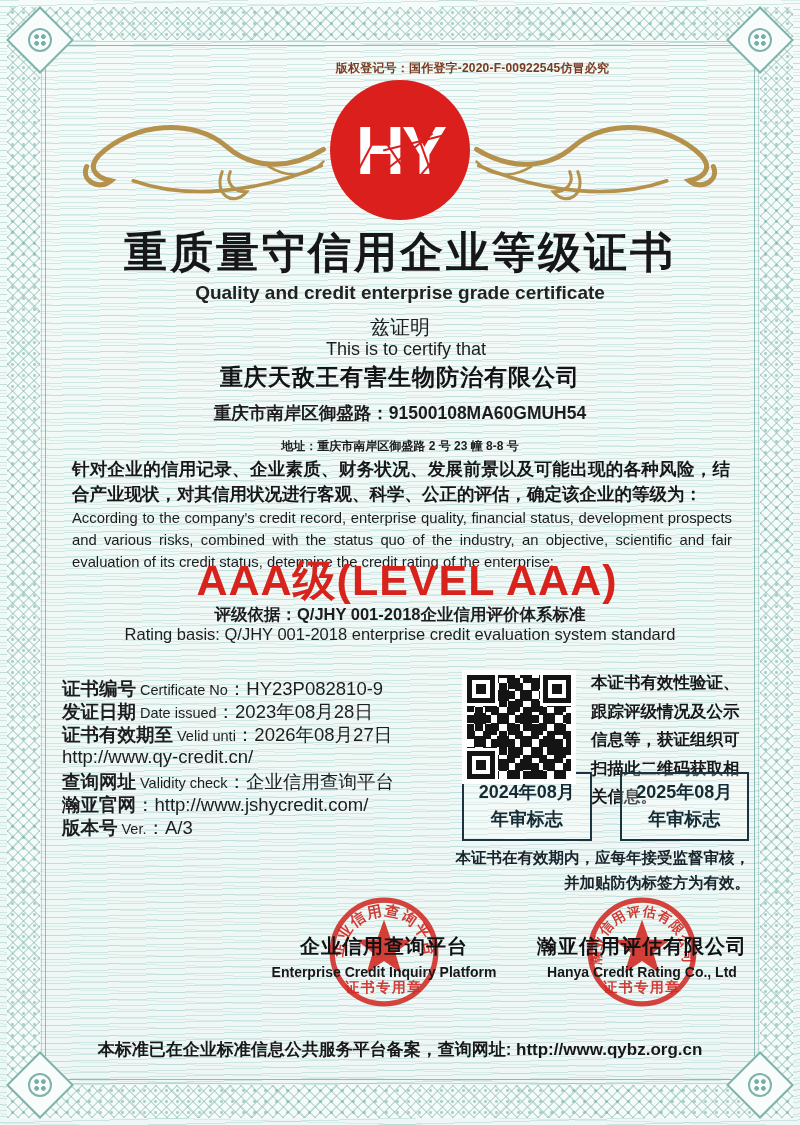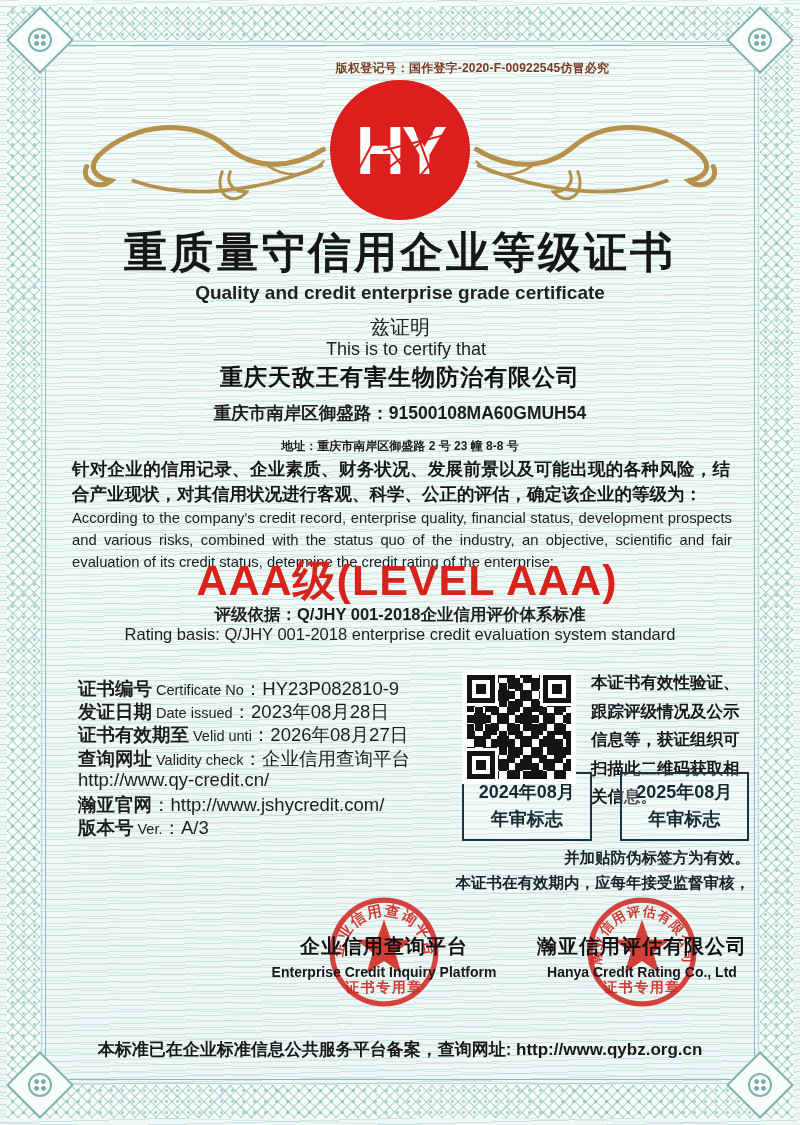--- a/index.html
+++ b/index.html
@@ -59,21 +59,21 @@
   
   .body-cn{position:absolute;top:458px;left:72px;width:658px;font-size:17.5px;font-weight:600;
     line-height:1.42;text-align:justify;color:#17171a;font-family:Liberation Mono, monospace;}
   .body-en{position:absolute;top:508px;left:72px;width:660px;font-size:14.8px;font-weight:500;
     line-height:1.48;text-align:justify;color:#1b1b1e;}
   .level{position:absolute;top:552px;left:0;right:0;text-align:center;
     font-size:43px;font-weight:700;color:#d8231d;letter-spacing:1px;margin-left:14px;}
   .basis-cn{position:absolute;top:604px;left:0;right:0;text-align:center;font-size:16.5px;font-weight:600;}
   .basis-en{position:absolute;top:625px;left:0;right:0;text-align:center;font-size:16.5px;font-weight:500;}
   
-  .details{position:absolute;left:78px;top:676px;width:400px;}
+  .details{position:absolute;left:62px;top:676px;width:400px;}
   .d-line{height:23.2px;white-space:nowrap;}
   .d-cn{font-size:18.5px;font-weight:600;}
   .d-en{font-size:14.5px;font-weight:500;margin-left:4px;}
   .d-sep{font-size:18.5px;font-weight:500;}
   .d-val{font-size:18.5px;font-weight:500;}
   
   .qr{position:absolute;left:462px;top:670px;width:114px;height:114px;background:#fff;padding:0;z-index:2;}
   .qr-mod{position:absolute;inset:5px;
     background:
       repeating-conic-gradient(#141414 0% 25%, transparent 0% 50%) 0 0/16px 16px,
@@ -153,22 +153,22 @@
   <div class="body-cn">针对企业的信用记录、企业素质、财务状况、发展前景以及可能出现的各种风险，结合产业现状，对其信用状况进行客观、科学、公正的评估，确定该企业的等级为：</div>
   <div class="body-en">According to the company's credit record, enterprise quality, financial status, development prospects and various risks, combined with the status quo of the industry, an objective, scientific and fair evaluation of its credit status, determine the credit rating of the enterprise:</div>
   <div class="level">AAA级(LEVEL AAA)</div>
   <div class="basis-cn">评级依据：Q/JHY 001-2018企业信用评价体系标准</div>
   <div class="basis-en">Rating basis: Q/JHY 001-2018 enterprise credit evaluation system standard</div>
 
   <div class="details">
     <div class="d-line"><span class="d-cn">证书编号</span><span class="d-en">Certificate No</span><span class="d-sep">：</span><span class="d-val">HY23P082810-9</span></div>
     <div class="d-line"><span class="d-cn">发证日期</span><span class="d-en">Date issued</span><span class="d-sep">：</span><span class="d-val">2023年08月28日</span></div>
     <div class="d-line"><span class="d-cn">证书有效期至</span><span class="d-en">Velid unti</span><span class="d-sep">：</span><span class="d-val">2026年08月27日</span></div>
+    <div class="d-line"><span class="d-val">http://www.qy-credit.cn/</span></div>
     <div class="d-line"><span class="d-cn">查询网址</span><span class="d-en">Validity check</span><span class="d-sep">：</span><span class="d-val">企业信用查询平台</span></div>
-    <div class="d-line"><span class="d-val">http://www.qy-credit.cn/</span></div>
     <div class="d-line"><span class="d-cn">瀚亚官网</span><span class="d-sep">：</span><span class="d-val">http://www.jshycredit.com/</span></div>
     <div class="d-line"><span class="d-cn">版本号</span><span class="d-en">Ver.</span><span class="d-sep">：</span><span class="d-val">A/3</span></div>
   </div>
 
   <div class="qr">
     <div class="qr-mod"></div>
     <div class="finder f1"></div>
     <div class="finder f2"></div>
     <div class="finder f3"></div>
   </div>
@@ -179,22 +179,22 @@
       <div>2024年08月</div>
       <div>年审标志</div>
     </div>
     <div class="badge">
       <div>2025年08月</div>
       <div>年审标志</div>
     </div>
   </div>
 
   <div class="supervision">
+    <div>本证书在有效期内，应每年接受监督审核，</div>
     <div>并加贴防伪标签方为有效。</div>
-    <div>本证书在有效期内，应每年接受监督审核，</div>
   </div>
 
   <svg class="seal s1" viewBox="0 0 200 200">
     <circle cx="100" cy="100" r="70" fill="none" stroke="#d02a24" stroke-width="7" opacity="0.88"></circle>
     <path d="M100,60 L109.4,87.1 L138,87.6 L115.2,104.9 L123.5,132.4 L100,116 L76.5,132.4 L84.8,104.9 L62,87.6 L90.6,87.1 Z" fill="#d02a24" opacity="0.9" transform="translate(0,-4)"></path>
     <path id="arcL" d="M48,128 A56,56 0 1 1 152,128" fill="none"></path>
     <text font-size="20" font-weight="700" fill="#d02a24" letter-spacing="2" opacity="0.92">
       <textPath href="#arcL" startOffset="50%" text-anchor="middle">企业信用查询平台</textPath>
     </text>
     <text x="100" y="154" font-size="19" font-weight="700" fill="#d02a24" text-anchor="middle" letter-spacing="2" opacity="0.92">证书专用章</text>

